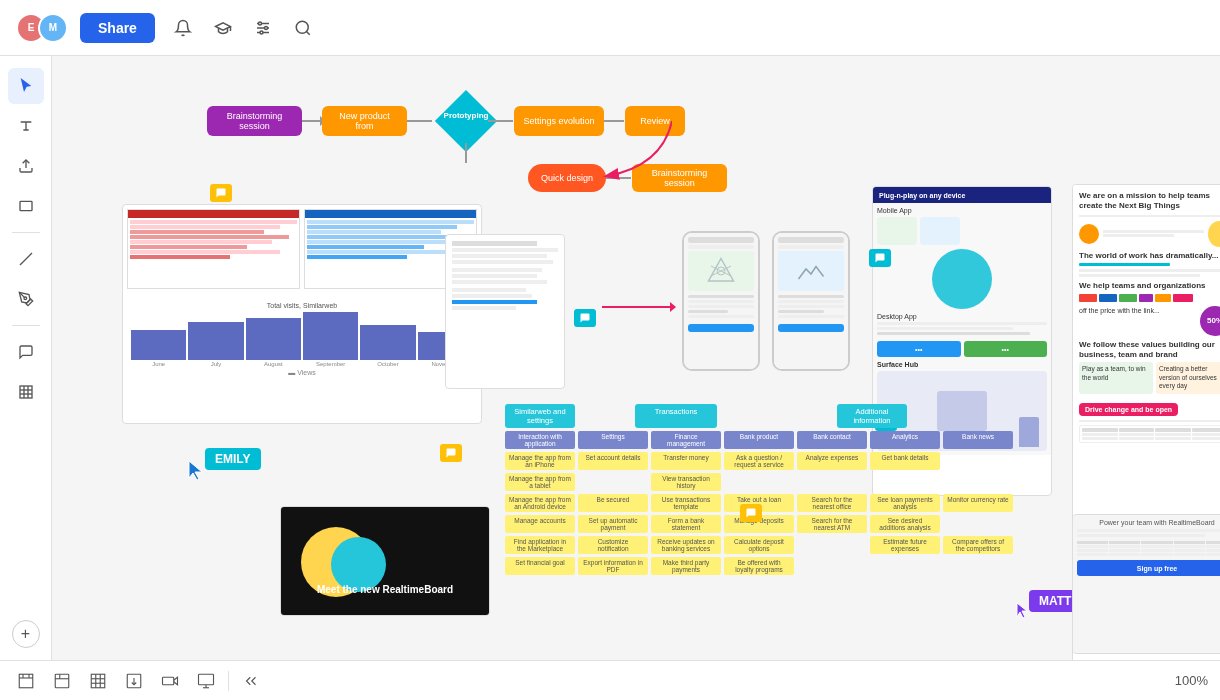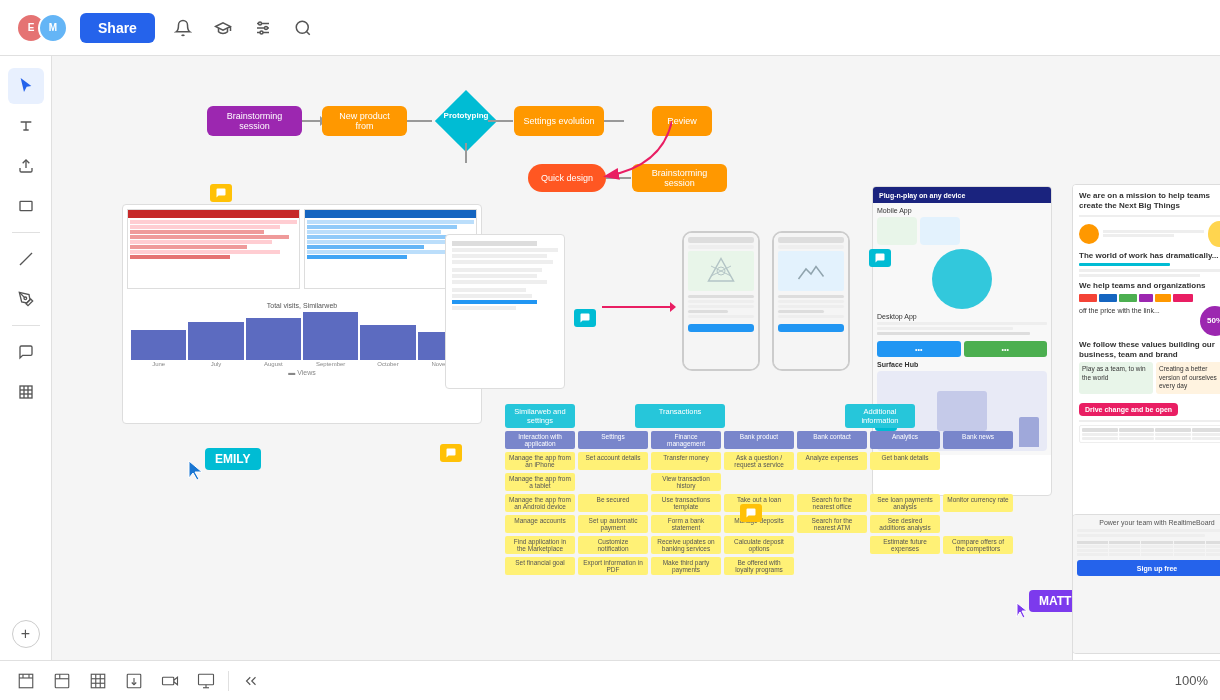--- a/index.html
+++ b/index.html
@@ -249,21 +249,21 @@
 
     <div style="position:absolute;left:392px;top:43px;width:44px;height:44px;background:#00bcd4;transform:rotate(45deg);"></div>
     <div style="position:absolute;left:388px;top:55px;font-size:8px;font-weight:600;color:#fff;text-align:center;width:52px;z-index:2;">Prototyping</div>
 
     <div style="position:absolute;left:436px;top:64px;width:25px;height:2px;background:#999;"></div>
 
     <div class="flow-node" style="left:462px;top:50px;width:90px;height:30px;background:#ff9800;font-size:9px;">Settings evolution</div>
 
     <div style="position:absolute;left:552px;top:64px;width:20px;height:2px;background:#999;"></div>
 
-    <div class="flow-node" style="left:600px;top:50px;width:60px;height:30px;background:#ff9800;font-size:9px;">Review</div>
+    <div class="flow-node" style="left:573px;top:50px;width:60px;height:30px;background:#ff9800;font-size:9px;">Review</div>
 
     <div style="position:absolute;left:413px;top:87px;width:2px;height:20px;background:#999;"></div>
 
     <div class="flow-node" style="left:476px;top:108px;width:78px;height:28px;background:#ff5722;font-size:9px;border-radius:14px;">Quick design</div>
 
     <div style="position:absolute;left:554px;top:121px;width:25px;height:2px;background:#999;"></div>
 
     <div class="flow-node" style="left:580px;top:108px;width:95px;height:28px;background:#ff9800;font-size:9px;">Brainstorming session</div>
 
     <svg style="position:absolute;left:460px;top:50px;width:160px;height:80px;pointer-events:none;">
@@ -513,21 +513,21 @@
             <div style="height:3px;background:#eee;border-radius:1px;"></div>
           </div>
         </div>
       </div>
     </div>
 
     <div style="position:absolute;left:453px;top:348px;">
 
       <div style="display:flex;gap:60px;margin-bottom:3px;">
         <div style="background:#26c6da;color:#fff;font-size:7.5px;padding:3px 6px;border-radius:3px;width:70px;text-align:center;">Similarweb and settings</div>
-        <div style="background:#26c6da;color:#fff;font-size:7.5px;padding:3px 6px;border-radius:3px;width:90px;text-align:center;">Transactions</div>
+        <div style="background:#26c6da;color:#fff;font-size:7.5px;padding:3px 6px;border-radius:3px;width:82px;text-align:center;">Transactions</div>
         <div style="margin-left:60px;background:#26c6da;color:#fff;font-size:7.5px;padding:3px 6px;border-radius:3px;width:70px;text-align:center;">Additional information</div>
       </div>
 
       <div style="display:flex;gap:3px;margin-bottom:3px;flex-wrap:nowrap;">
         <div style="background:#7986cb;color:#fff;font-size:6.5px;padding:2px 4px;border-radius:2px;width:70px;text-align:center;">Interaction with application</div>
         <div style="background:#7986cb;color:#fff;font-size:6.5px;padding:2px 4px;border-radius:2px;width:70px;text-align:center;">Settings</div>
         <div style="background:#7986cb;color:#fff;font-size:6.5px;padding:2px 4px;border-radius:2px;width:70px;text-align:center;">Finance management</div>
         <div style="background:#7986cb;color:#fff;font-size:6.5px;padding:2px 4px;border-radius:2px;width:70px;text-align:center;">Bank product</div>
         <div style="background:#7986cb;color:#fff;font-size:6.5px;padding:2px 4px;border-radius:2px;width:70px;text-align:center;">Bank contact</div>
         <div style="background:#7986cb;color:#fff;font-size:6.5px;padding:2px 4px;border-radius:2px;width:70px;text-align:center;">Analytics</div>
@@ -586,20 +586,30 @@
           <path d="M21 15a2 2 0 0 1-2 2H7l-4 4V5a2 2 0 0 1 2-2h14a2 2 0 0 1 2 2z"></path>
         </svg>
     </div>
 
     <div style="position:absolute;left:388px;top:388px;width:22px;height:18px;background:#ffc107;border-radius:3px;display:flex;align-items:center;justify-content:center;">
       <svg width="12" height="12" viewBox="0 0 24 24" fill="#fff">
           <path d="M21 15a2 2 0 0 1-2 2H7l-4 4V5a2 2 0 0 1 2-2h14a2 2 0 0 1 2 2z"></path>
         </svg>
     </div>
 
+    <div class="frame-card" style="left:228px;top:450px;width:210px;height:110px;overflow:hidden;">
+      <div style="background:#111;height:100%;display:flex;align-items:center;justify-content:center;position:relative;">
+
+        <div style="width:70px;height:70px;background:#ffd54f;border-radius:50%;position:absolute;left:20px;top:20px;"></div>
+
+        <div style="width:55px;height:55px;background:#26c6da;border-radius:50%;position:absolute;left:50px;top:30px;"></div>
+
+        <div style="position:absolute;left:50%;transform:translateX(-50%);bottom:20px;font-size:10px;font-weight:700;color:#fff;white-space:nowrap;">Meet the new RealtimeBoard</div>
+      </div>
+    </div>
 
     <div class="user-label" style="left:153px;top:392px;background:#00bcd4;">EMILY</div>
 
     <svg style="position:absolute;left:132px;top:400px;width:30px;height:30px;pointer-events:none;">
       <path d="M5 5 L5 22 L9 17 L13 24 L15 23 L11 16 L18 16 Z" fill="#1976d2" stroke="#fff" stroke-width="1"></path>
     </svg>
 
     <div class="user-label" style="left:977px;top:534px;background:#7c3aed;">MATTHEW</div>
 
     <svg style="position:absolute;left:960px;top:542px;width:20px;height:20px;pointer-events:none;">

